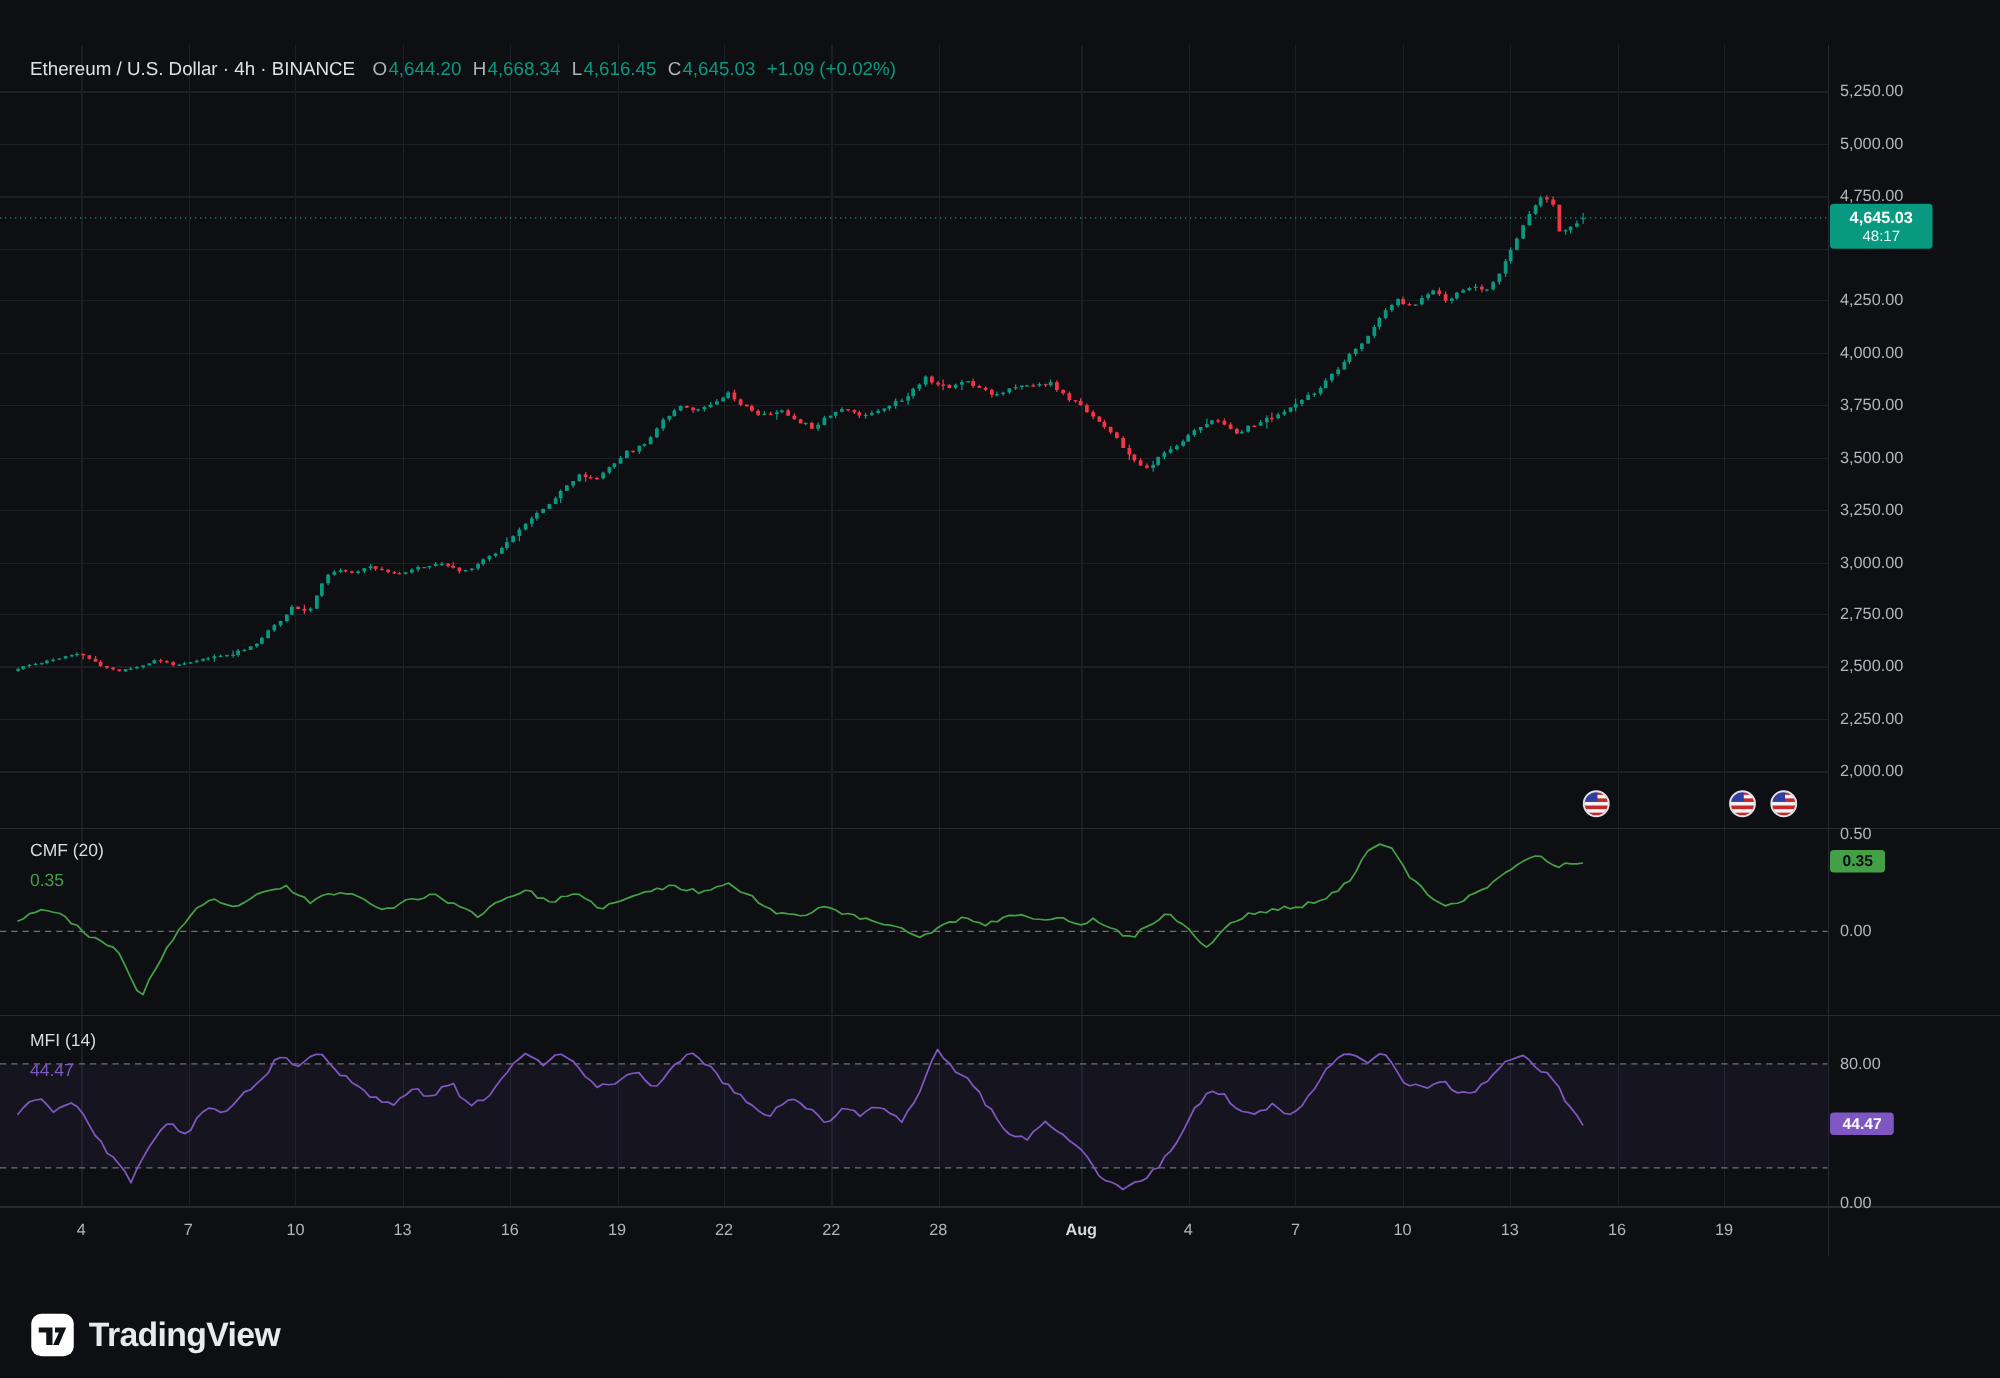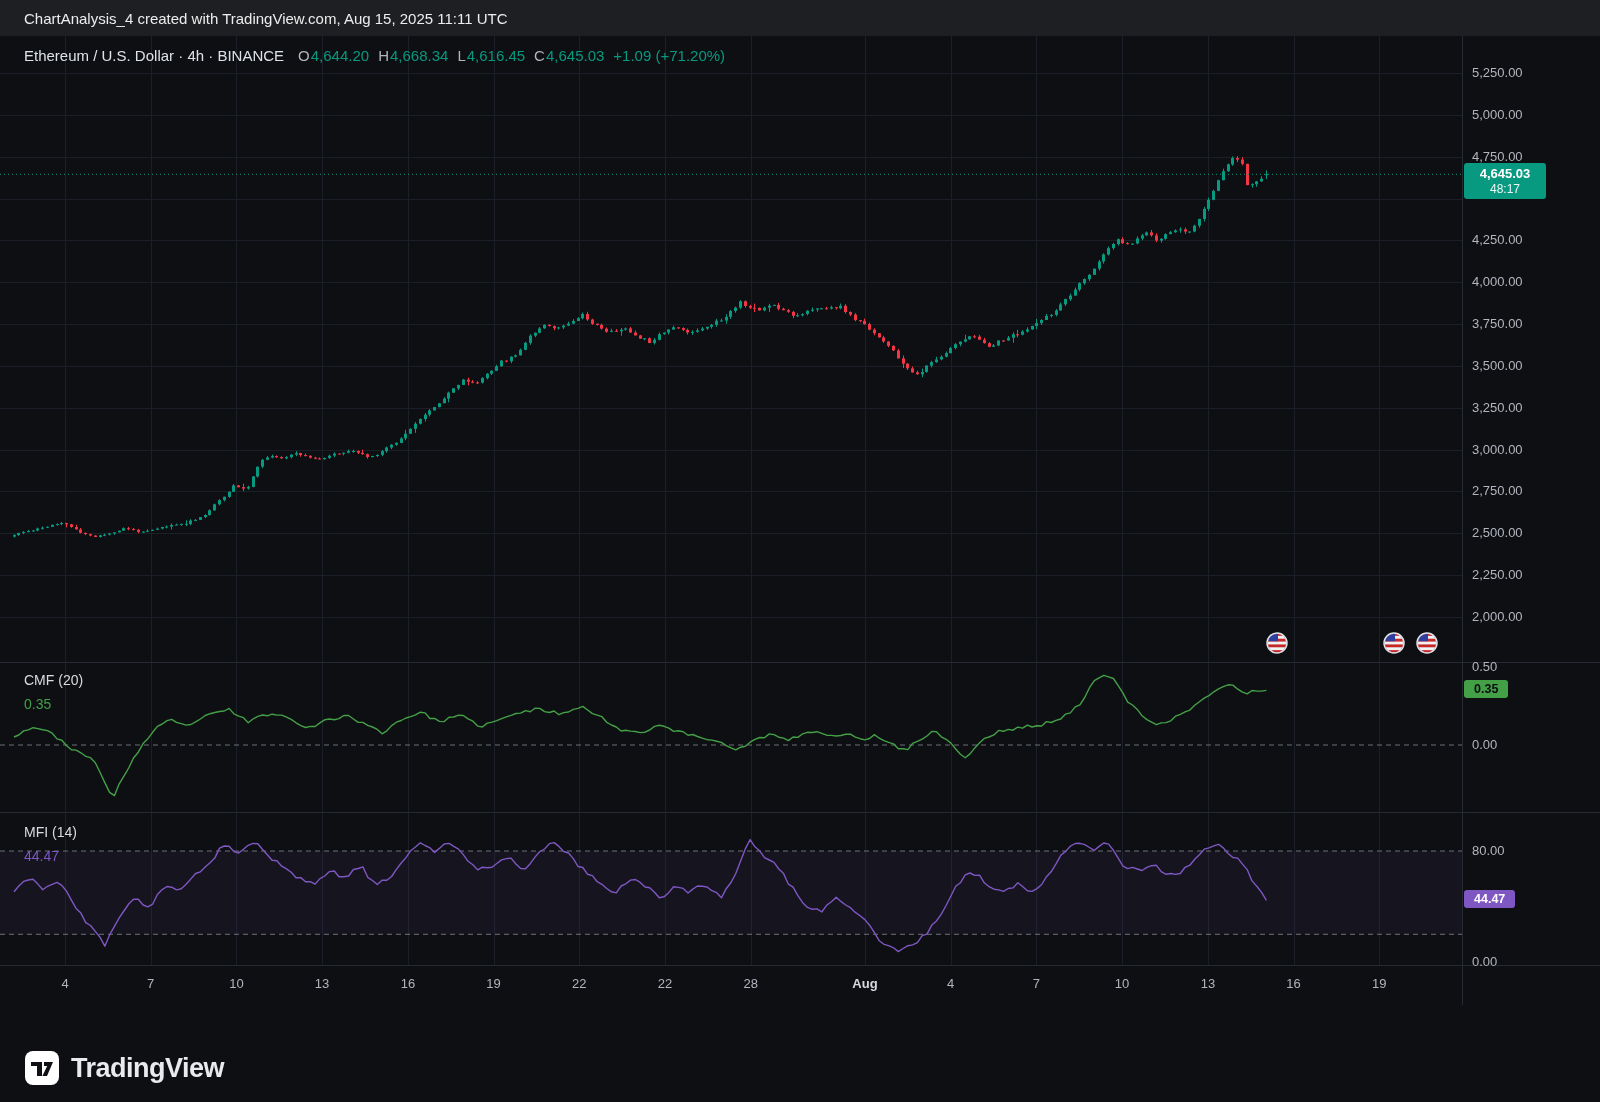--- a/index.html
+++ b/index.html
@@ -26,23 +26,20 @@
   #cmf-badge{top:680px;color:#0b0d10;}
   #mfi-badge{top:890px;color:#fff;}
   .footer-logo{position:absolute;left:24px;top:1022px;display:flex;align-items:center;gap:11px;z-index:4;margin-top:28px;}
   .footer-logo .brand{font-size:27px;font-weight:700;color:#e8eaec;letter-spacing:-0.5px;}
 </style>
 </head>
 <body>
 
 <div class="screen" id="screen">
 
-  <div class="topbar">
-    <span>ChartAnalysis_4 created with TradingView.com, Aug 15, 2025 11:11 UTC</span>
-  </div>
 
   <svg id="chart-svg" xmlns="http://www.w3.org/2000/svg">
       <defs>
         <clipPath id="fclip">
           <circle cx="0" cy="0" r="9.5"></circle>
         </clipPath>
         <g id="usflag">
           <g clip-path="url(#fclip)">
             <rect x="-10" y="-10" width="20" height="20" fill="#f0f2f4"></rect>
             <rect x="-10" y="-10.00" width="20" height="2.86" fill="#c62828"></rect>
@@ -654,21 +651,21 @@
           <span style="color: rgb(8, 153, 129);">4,668.34</span>
         </span>
       <span class="pair">
           <span class="lbl">L</span>
           <span style="color: rgb(8, 153, 129);">4,616.45</span>
         </span>
       <span class="pair">
           <span class="lbl">C</span>
           <span style="color: rgb(8, 153, 129);">4,645.03</span>
         </span>
-      <span style="color: rgb(8, 153, 129);">+1.09 (+71.20%)</span>
+      <span style="color: rgb(8, 153, 129);">+1.09 (+0.02%)</span>
     </span>
   </div>
 
   <div class="legend" style="top:672px;">
     <span>CMF (20)</span>
     <span style="color: rgb(67, 160, 71);">0.35</span>
   </div>
 
   <div class="legend" style="top:824px;">
     <span>MFI (14)</span>

